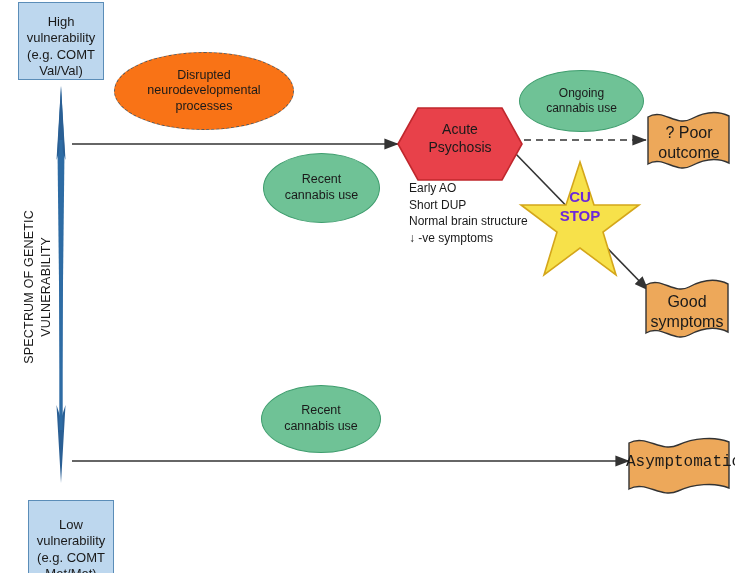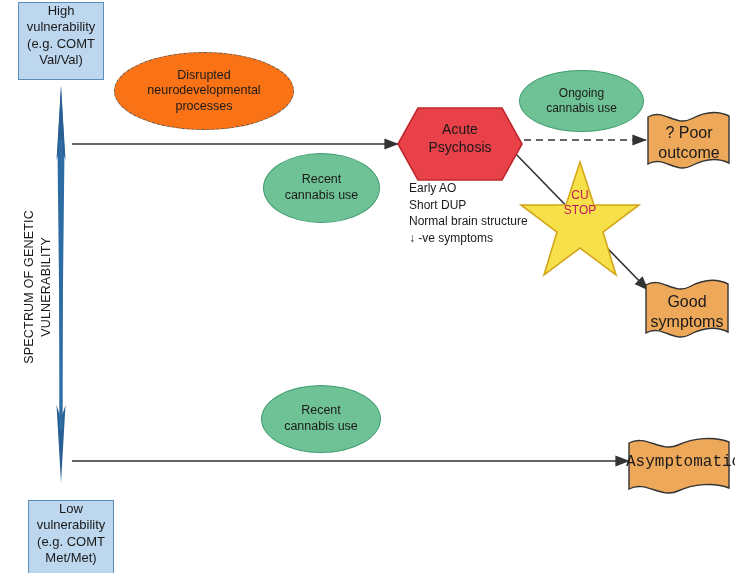--- a/index.html
+++ b/index.html
@@ -35,21 +35,21 @@
     pointer-events: none;
   }
 
   
   .vuln-box {
     position: absolute;
     box-sizing: border-box;
     background: #bdd7ee;
     border: 1px solid #5b8db8;
     display: flex;
-    align-items: flex-start;
+    align-items: flex-end;
     justify-content: center;
   }
   .vuln-box .lbl {
     position: static;
     font-size: 13px;
   }
   #box-high { left: 18px; top: 2px;   width: 86px; height: 78px; }
   #box-low  { left: 28px; top: 500px; width: 86px; height: 83px; }
 
   
@@ -95,22 +95,23 @@
   #ellipse-ongoing .lbl { font-size: 12px; }
   #hex-text {
     left: 398px; top: 121px; width: 124px;
     font-size: 14px;
     color: #1a1a1a;
   }
 
   
   #star-text {
     left: 538px; top: 188px; width: 84px;
-    font-size: 12px;
-    color: #be185d;
+    font-size: 15px;
+    color: #6d28d9;
+    font-weight: bold;
   }
 
   
   #symptom-list {
     position: absolute;
     left: 409px; top: 180px;
     width: 130px;
     font-size: 12px;
     color: #1a1a1a;
     line-height: 1.38;

